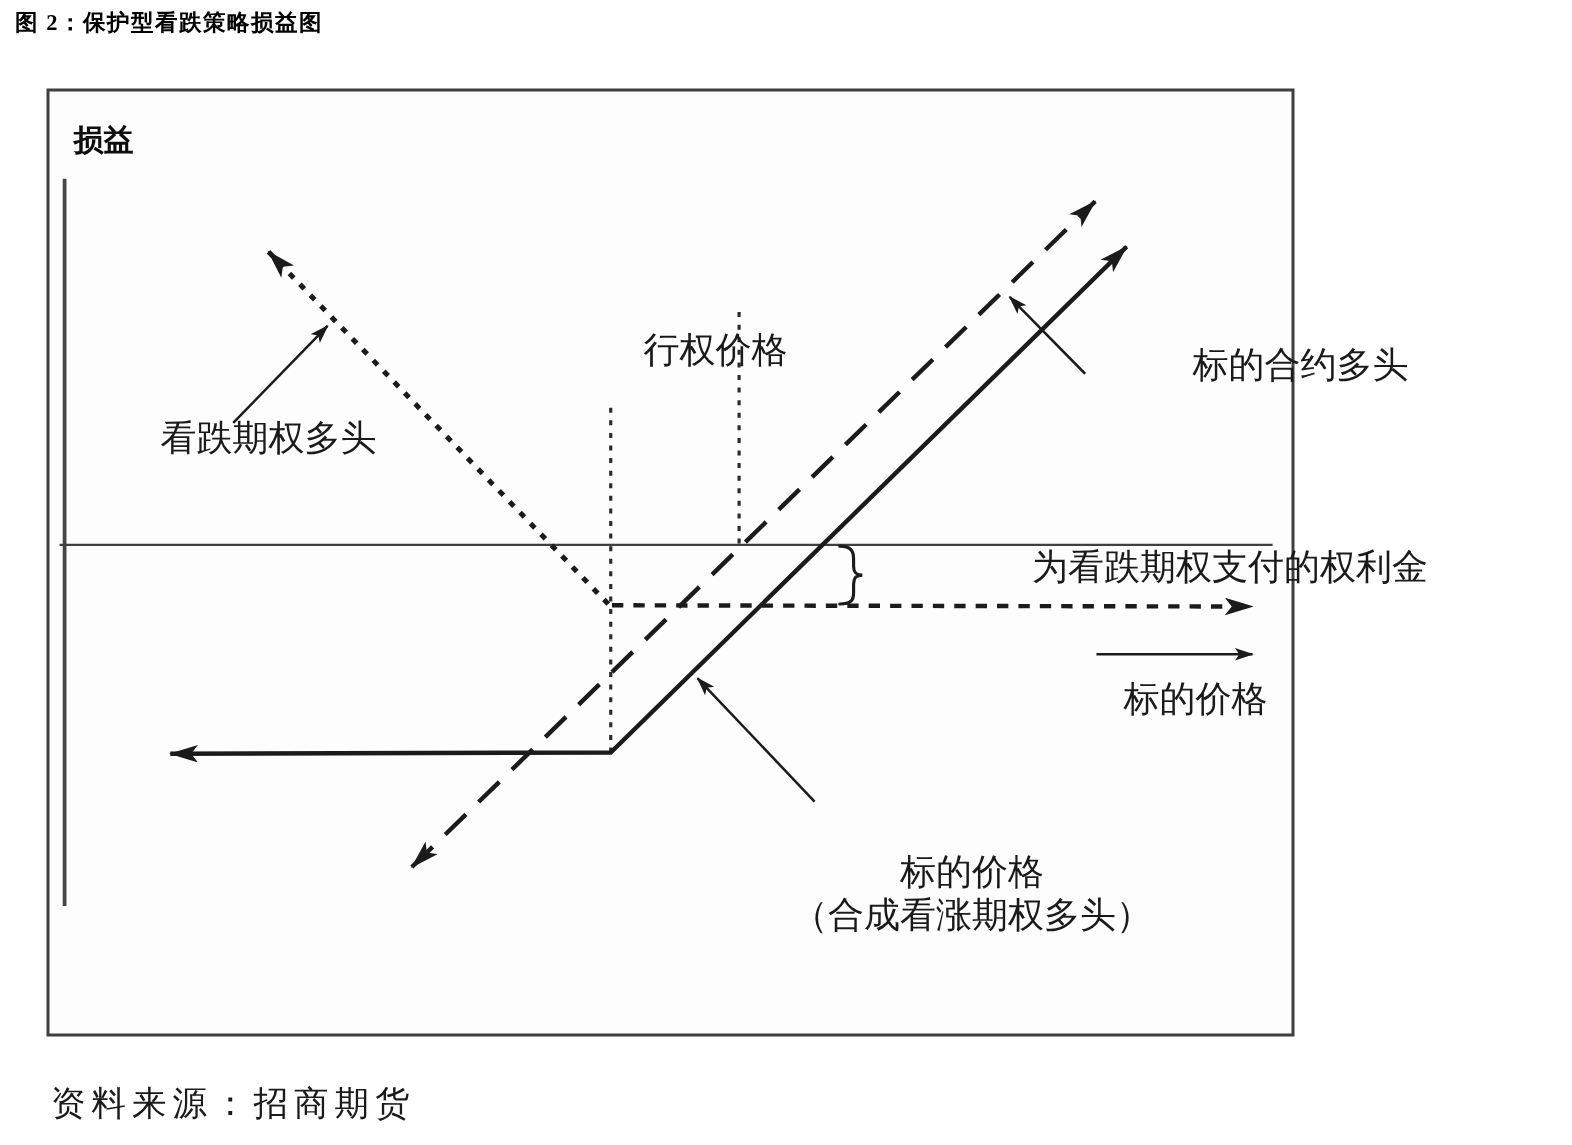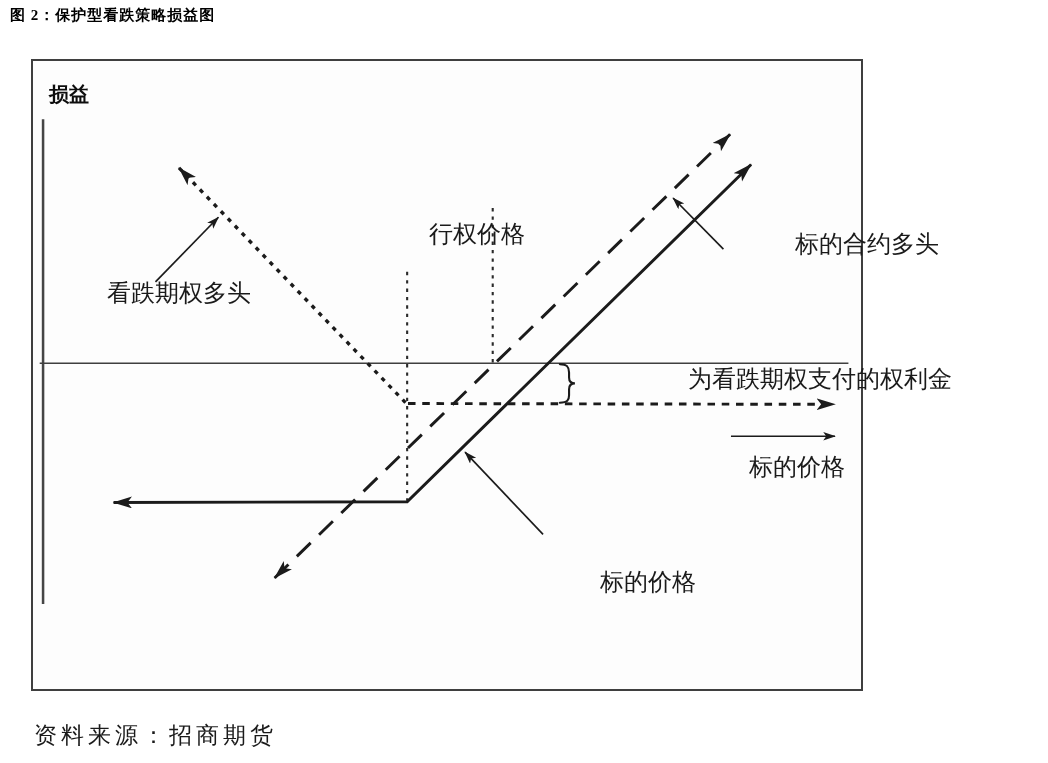--- a/index.html
+++ b/index.html
@@ -107,15 +107,16 @@
       <path d="M628,303 C637,303 639,307 639,313 L639,319 C639,324 641,326 646,326 C641,326 639,328 639,333 L639,340 C639,346 637,349 628,349" fill="none" stroke="#1b1b1b" stroke-width="2.5" stroke-linecap="round"></path>
     </svg>
 
   <div class="lbl lbl-ylabel">损益</div>
   <div class="lbl lbl-strike ctr">行权价格</div>
   <div class="lbl lbl-put ctr">看跌期权多头</div>
   <div class="lbl lbl-premium">为看跌期权支付的权利金</div>
   <div class="lbl lbl-underlying ctr">标的合约多头</div>
   <div class="lbl lbl-xlabel">标的价格</div>
   <div class="lbl lbl-comb1 ctr">标的价格</div>
+  <div class="lbl lbl-comb2 ctr">（合成看涨期权多头）</div>
 </div>
 
 <div class="source-note">资料来源：招商期货</div>
 
 </body></html>

